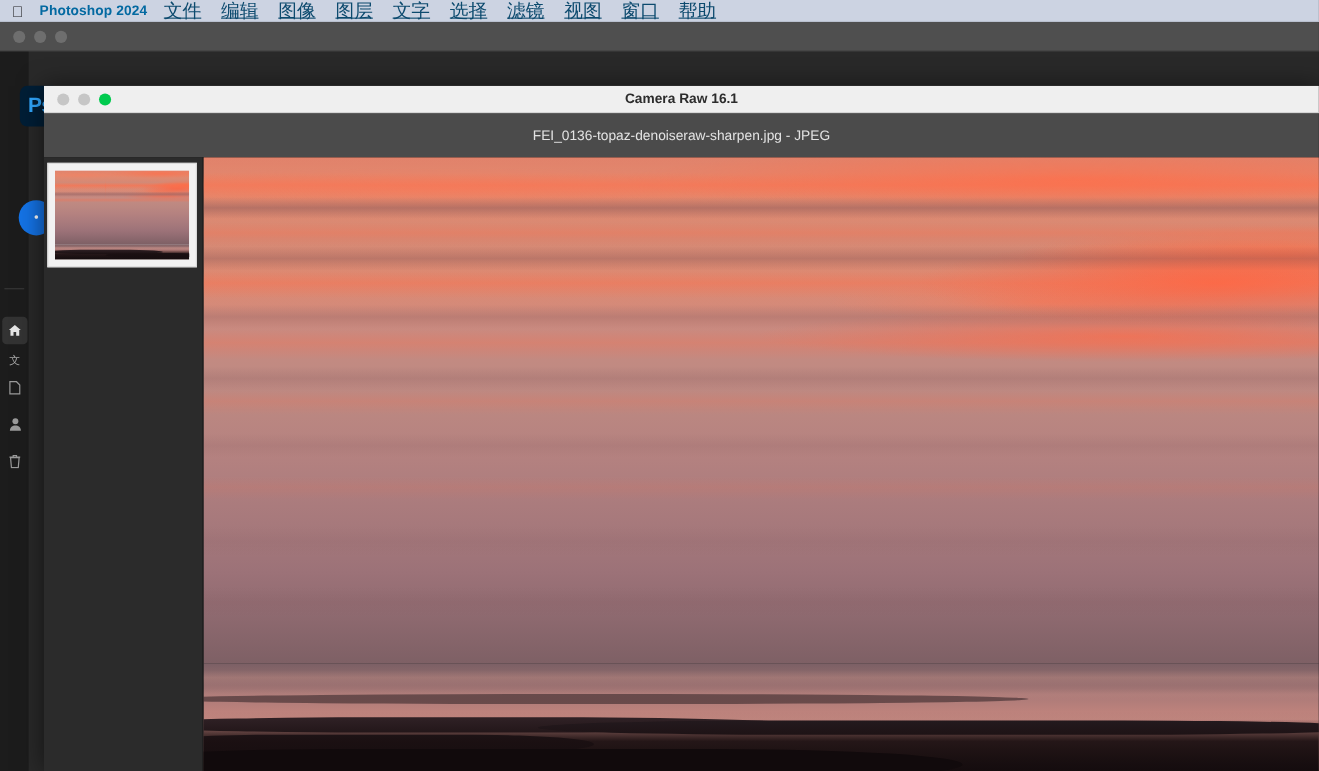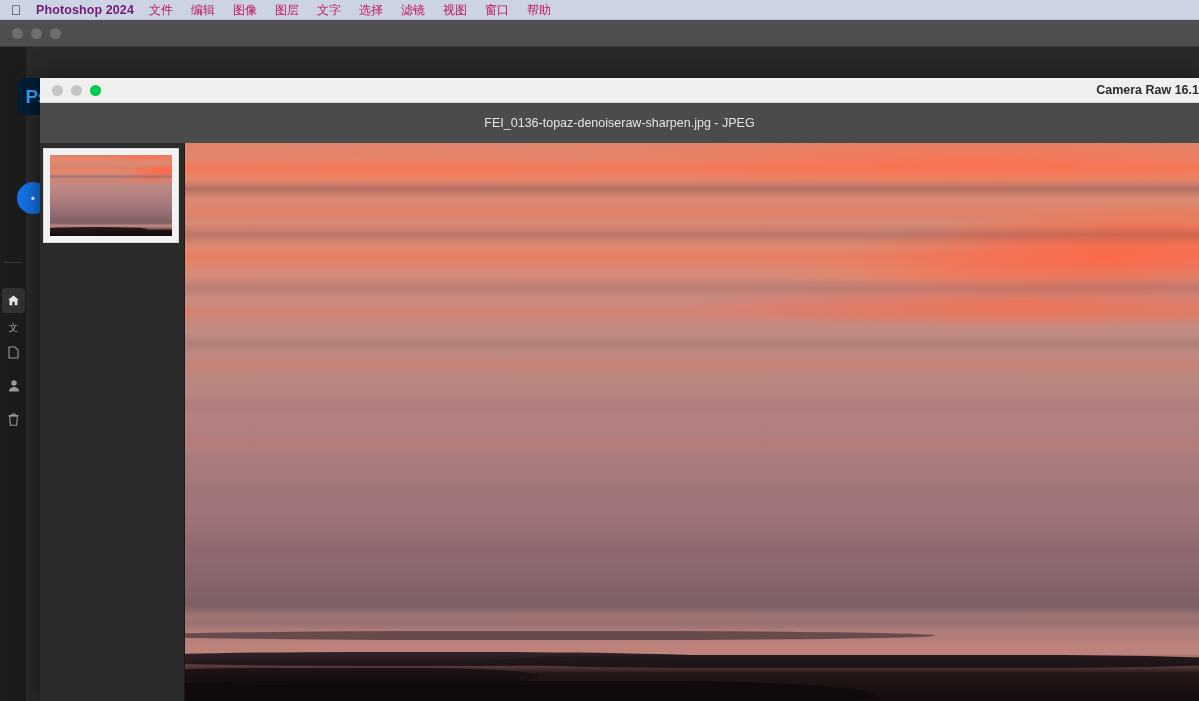--- a/index.html
+++ b/index.html
@@ -19,26 +19,27 @@
     padding-left:8px;
     border-bottom:1px solid #b9c0cf;
     z-index:60;
   }
   #menubar .apple{
     width:16px; height:20px;
     display:flex; align-items:center; justify-content:center;
     font-size:14px; line-height:1; color:#1d1d1f;
   }
   #menubar .app-name{
-    font-size:12.5px; font-weight:bold; color:#701a75;
+    font-size:12.5px; font-weight:bold; color:#0369a1;
     margin-left:12px; margin-right:6px; letter-spacing:0.1px;
   }
   #menubar .mi{
-    font-size:12px; color:#be185d; padding:0 9px; line-height:20px;
+    font-size:17px; color:#0c4a6e; padding:0 9px; line-height:20px;
     white-space:nowrap;
+    text-decoration:underline;
   }
 
   
   #ps-window{
     position:absolute; left:0; top:20px; width:1199px; height:681px;
     background:#1e1e1e; z-index:10; overflow:hidden;
   }
   #ps-titlebar{
     position:absolute; left:0; top:0; width:1199px; height:27px;
     background:#4f4f4f;
@@ -98,21 +99,21 @@
     position:absolute; left:0; top:0; width:1159px; height:25px;
     background:#efefef; border-bottom:1px solid #cfcfcf;
     display:flex; align-items:center;
   }
   #cr-lights{ display:flex; gap:8px; margin-left:12px; }
   #cr-lights .dot{ width:11px; height:11px; border-radius:50%; }
   #cr-lights .dot.c{ background:#c6c6c6; }
   #cr-lights .dot.m{ background:#c6c6c6; }
   #cr-lights .dot.z{ background:#00ca4e; }
   #cr-title{
-    position:absolute; left:0; right:0; text-align:right;
+    position:absolute; left:0; right:0; text-align:center;
     font-size:12.5px; font-weight:bold; color:#2c2c2c; pointer-events:none;
   }
   #cr-filebar{
     position:absolute; left:0; top:25px; width:1159px; height:40px;
     background:#4b4b4b;
     display:flex; align-items:center; justify-content:center;
   }
   #cr-filename{ font-size:12.5px; color:#e3e3e3; }
   #cr-content{
     position:absolute; left:0; top:65px; width:1159px; height:558px;

